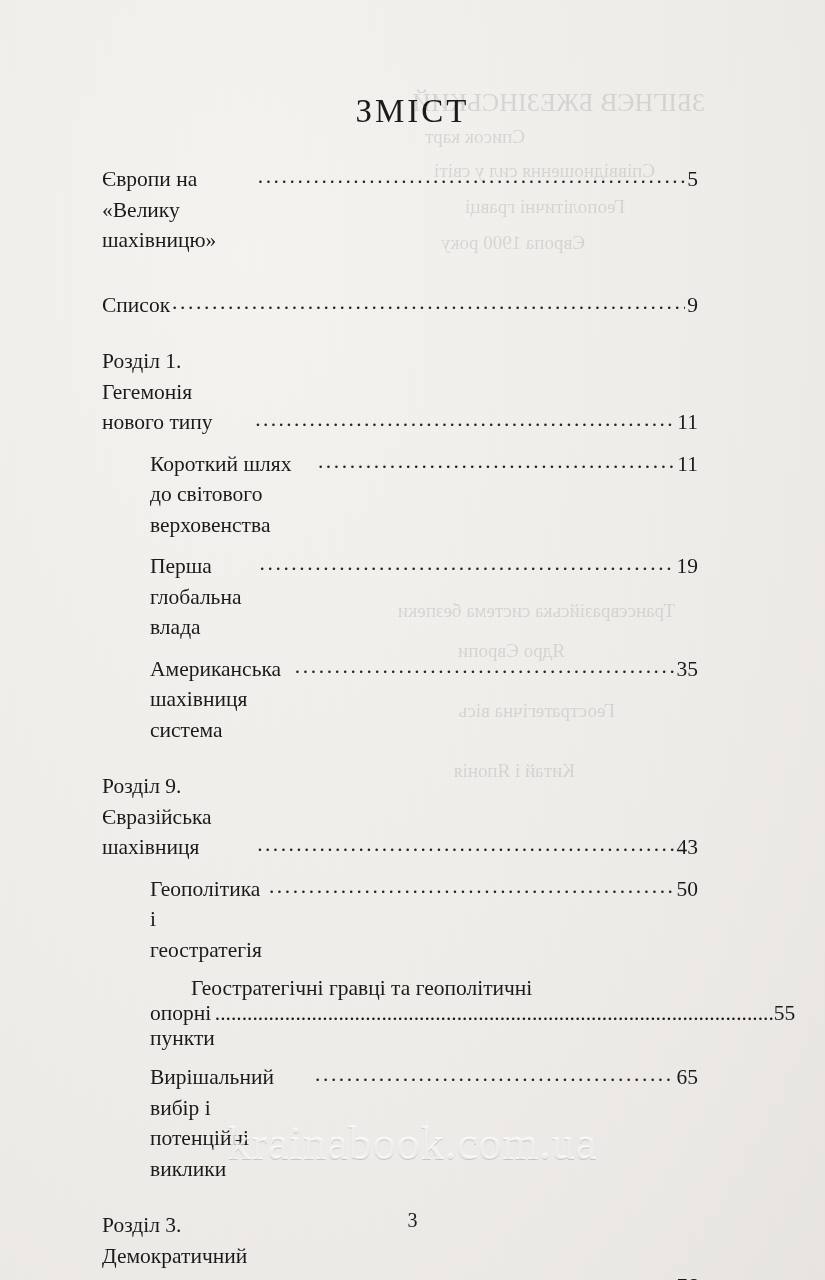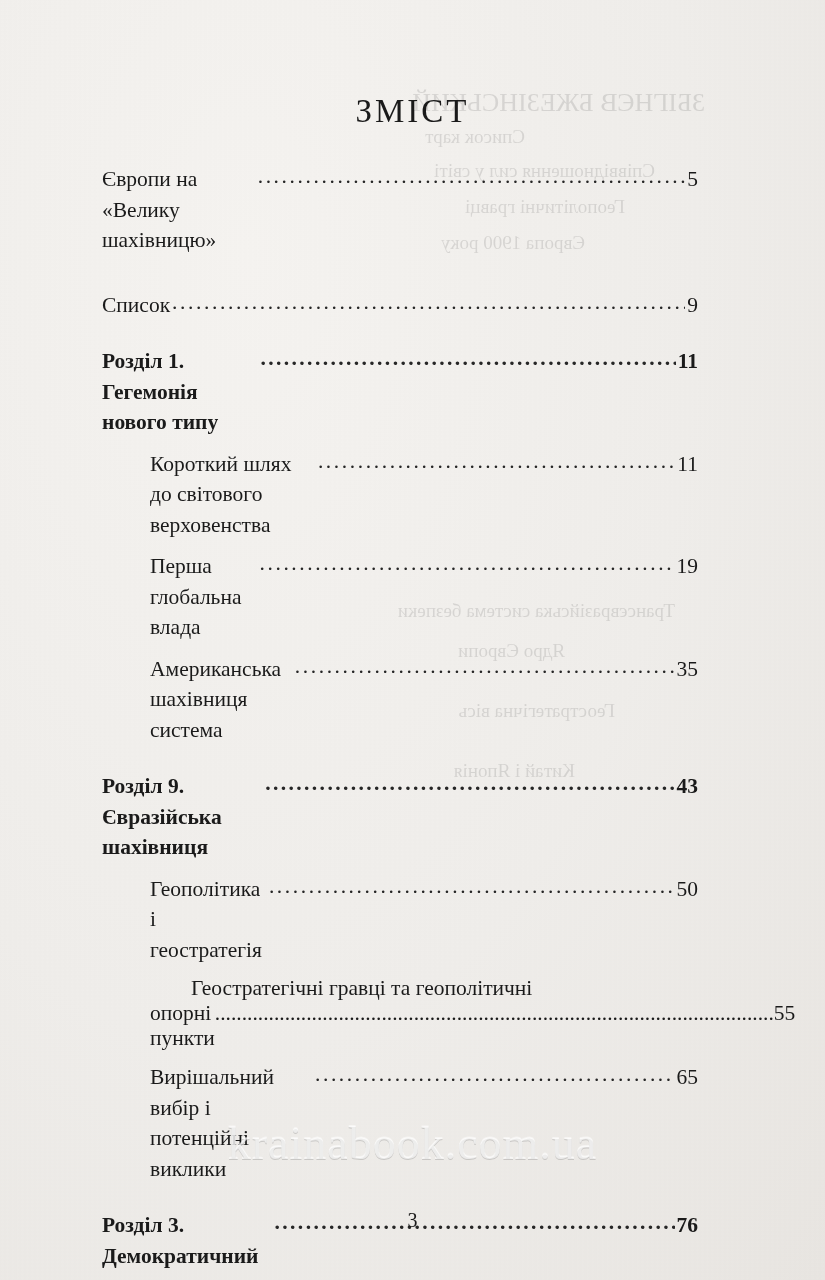--- a/index.html
+++ b/index.html
@@ -95,22 +95,23 @@
   }
 
   
   .front {
     margin-top: 34px;
   }
   .front .label { font-size: 21.5px; }
 
   
   .chapter {
-    font-weight: bold;
+    font-weight: normal;
     margin-top: 26px;
+    align-items: flex-end;
   }
   .chapter .leader { letter-spacing: 2.4px; }
 
   
   .sub {
     padding-left: 48px;
     margin-top: 11px;
   }
 
   

